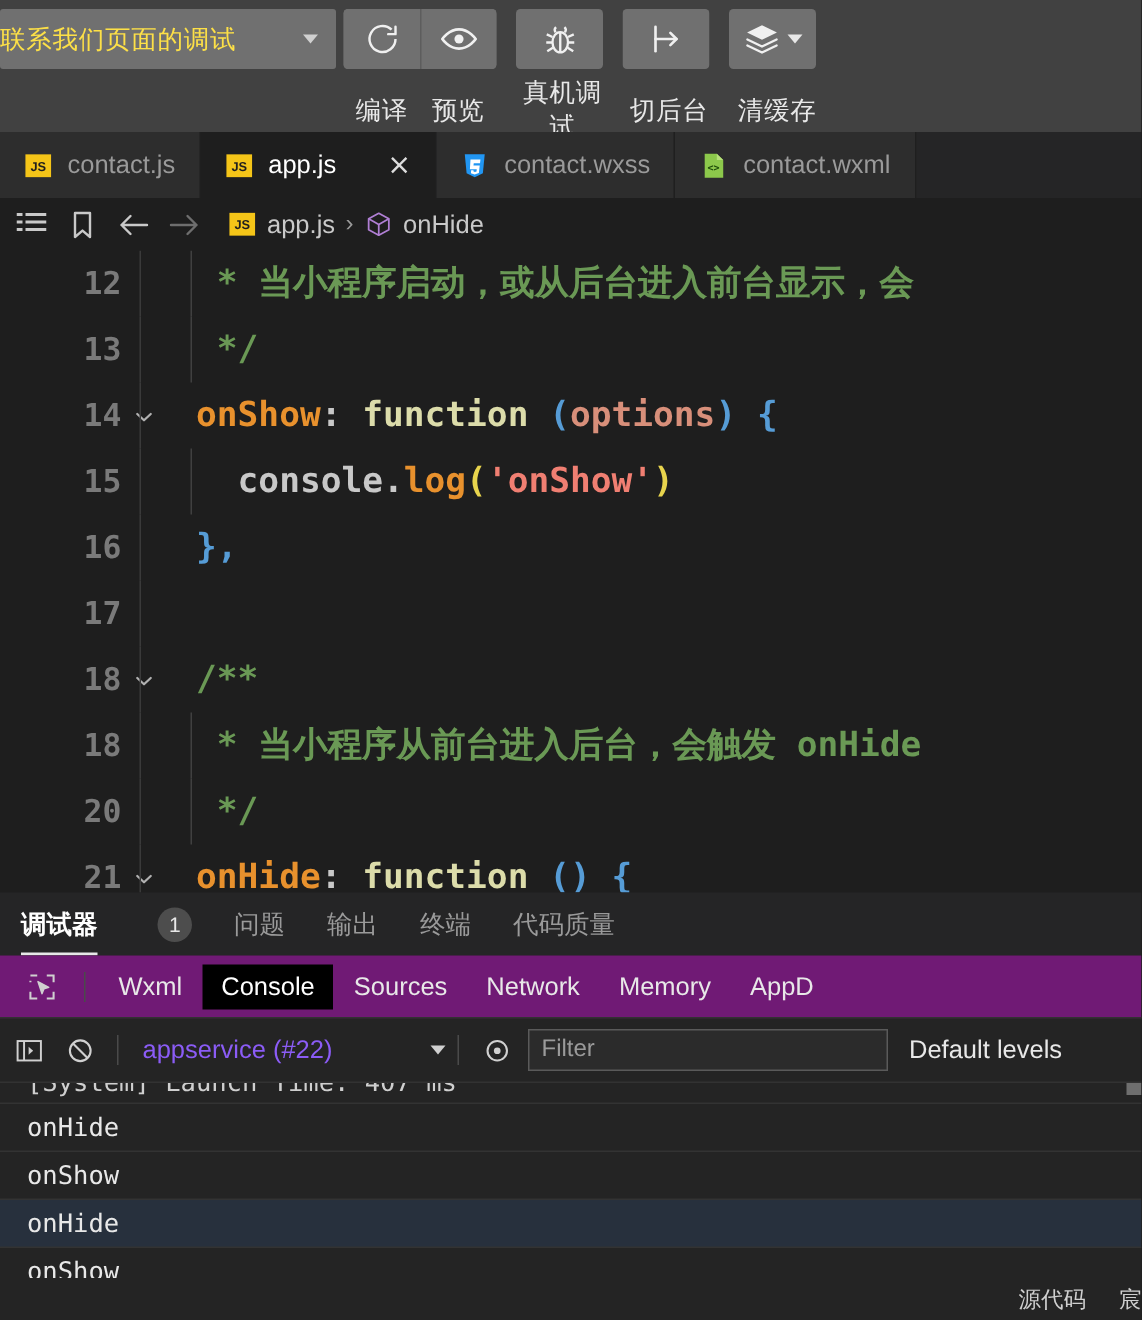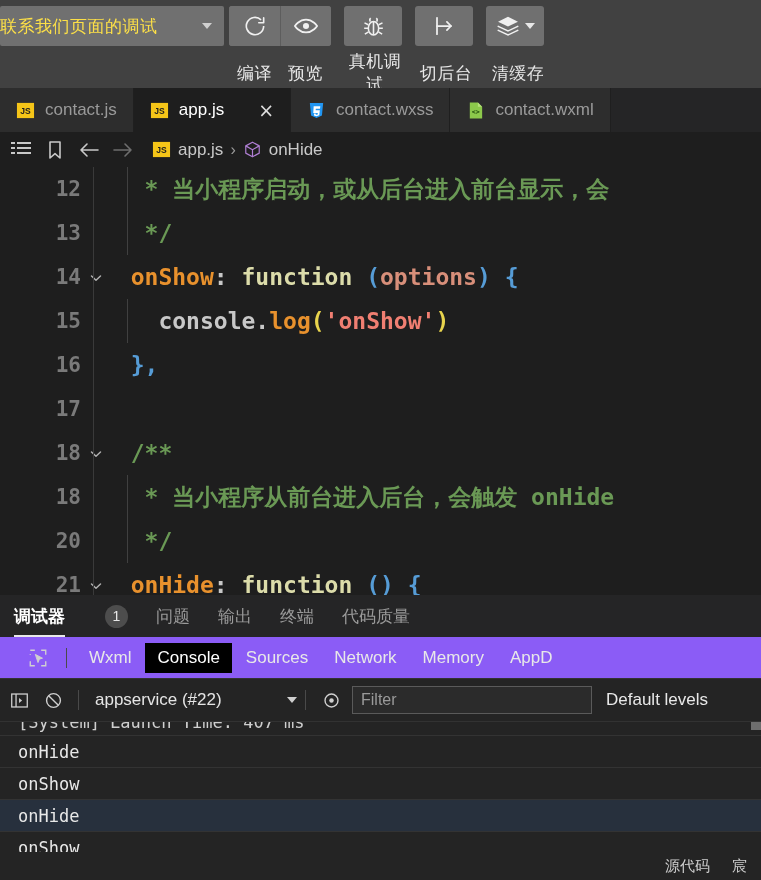--- a/index.html
+++ b/index.html
@@ -138,40 +138,40 @@
     padding: 0 6px; font-weight: normal;
   }
 
   
   .devtools {
     position: absolute; top: 637px; left: 0; width: 761px; height: 243px;
     background: #242424;
   }
   .dt-tabs {
     height: 42px; display: flex; align-items: center;
-    background: #8b5cf6; border-bottom: 1px solid #323232; padding-left: 20px;
+    background: #701a75; border-bottom: 1px solid #323232; padding-left: 10px;
   }
   .dt-cursor-btn {
     width: 36px; height: 42px; display: flex; align-items: center; justify-content: center;
   }
   .dt-divider { width: 1px; height: 20px; background: #4a4a4a; margin: 0 10px; }
   .dt-tab {
     color: #e8e8e8; font-size: 17px; padding: 5px 12px; white-space: nowrap;
     margin-right: 2px;
   }
   .dt-tab.active { background: #000000; color: #ffffff; }
 
   .console-toolbar {
     height: 43px; display: flex; align-items: center; background: #242424;
     border-bottom: 1px solid #323232; padding-left: 2px;
   }
   .ct-btn { width: 34px; height: 42px; display: flex; align-items: center; justify-content: center; }
   .ct-sep { width: 1px; height: 20px; background: #4a4a4a; margin: 0 8px; }
   .ctx-select {
-    display: flex; align-items: center; color: #e5e5e5; font-size: 17px;
+    display: flex; align-items: center; color: #8b5cf6; font-size: 17px;
     min-width: 210px; padding-left: 8px;
   }
   .ctx-select .ctx-name { flex: 1; }
   .ct-filter {
     width: 240px; height: 28px; background: #2b2b2b; border: 1px solid #5a5a5a;
     color: #9a9a9a; font-size: 16px; padding: 0 8px; margin-left: 4px;
     display: flex; align-items: center;
   }
   .ct-levels { color: #e8e8e8; font-size: 17px; margin-left: 14px; white-space: nowrap; }
 
@@ -191,21 +191,21 @@
   }
   .console-scrollbar {
     position: absolute; right: 0; top: 0; width: 10px; height: 8px;
     background: #6e6e6e;
   }
 
   
   .statusbar {
     position: absolute; bottom: 0; left: 0; width: 761px; height: 28px;
     display: flex; align-items: center; justify-content: flex-end;
-    color: #cfcfcf; font-size: 15px; gap: 22px; padding-right: 14px;
+    color: #cfcfcf; font-size: 15px; gap: 22px; 
     background: #242424;
   }
 </style>
 </head>
 <body>
 
 <div id="app">
 
   <div class="toolbar">
 

